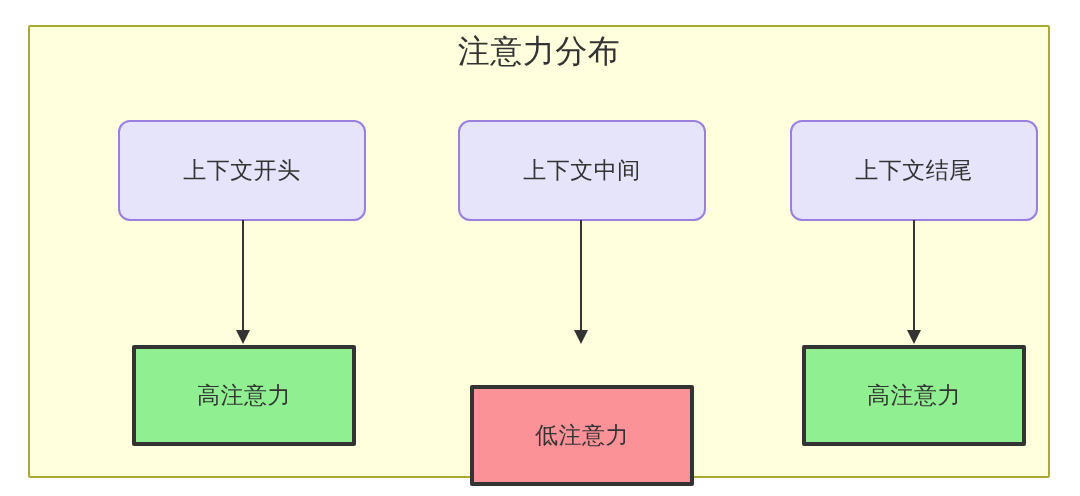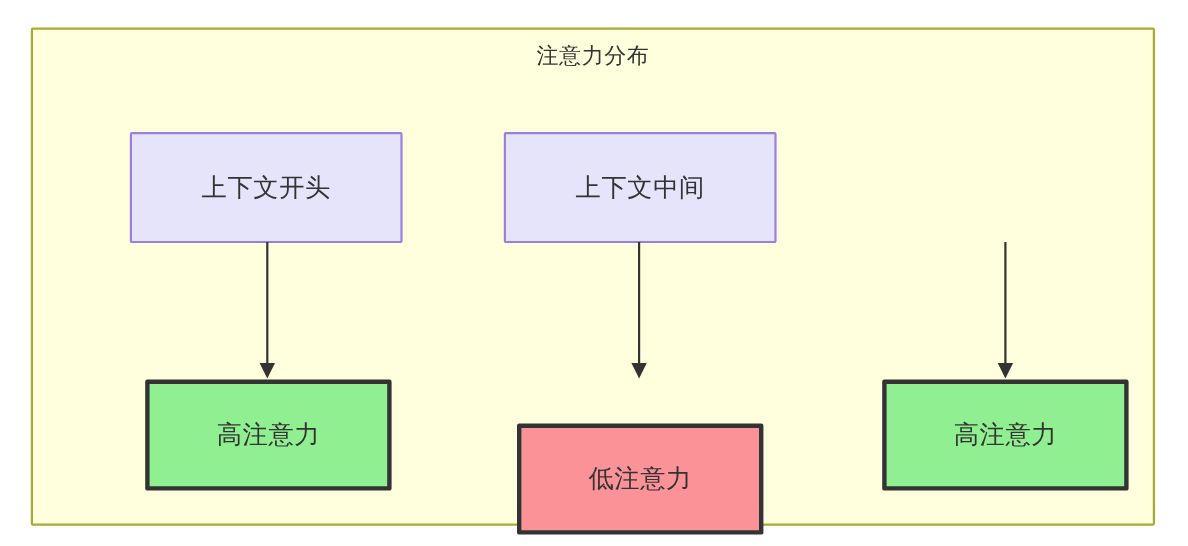--- a/index.html
+++ b/index.html
@@ -33,21 +33,21 @@
     border: 2px solid #aaaa33;
     border-radius: 2px;
   }
 
   .subgraph-title {
     position: absolute;
     left: 0;
     right: 0;
     top: 9px;
     text-align: center;
-    font-size: 20px;
+    font-size: 32px;
     line-height: 30px;
     color: #333333;
     letter-spacing: 0.5px;
     white-space: nowrap;
   }
 
   
   .node {
     position: absolute;
     box-sizing: border-box;
@@ -57,21 +57,21 @@
     font-size: 23px;
     line-height: 1;
     color: #333333;
     letter-spacing: 0.5px;
     white-space: nowrap;
   }
 
   .node.ctx {
     background: #e6e4fb;
     border: 2px solid #9a7ee0;
-    border-radius: 2px;
+    border-radius: 12px;
     width: 248px;
     height: 101px;
     top: 93px;
   }
 
   .node.attn {
     border: 4px solid #333333;
     border-radius: 2px;
     width: 224px;
     height: 101px;
@@ -131,20 +131,23 @@
     <div class="subgraph-title">注意力分布</div>
 
     <div class="node ctx col1">
       <span>上下文开头</span>
     </div>
 
     <div class="node ctx col2">
       <span>上下文中间</span>
     </div>
 
+    <div class="node ctx col3">
+      <span>上下文结尾</span>
+    </div>
 
     <div class="edge e1">
       <div class="line"></div>
       <div class="head"></div>
     </div>
 
     <div class="edge e2">
       <div class="line"></div>
       <div class="head"></div>
     </div>

